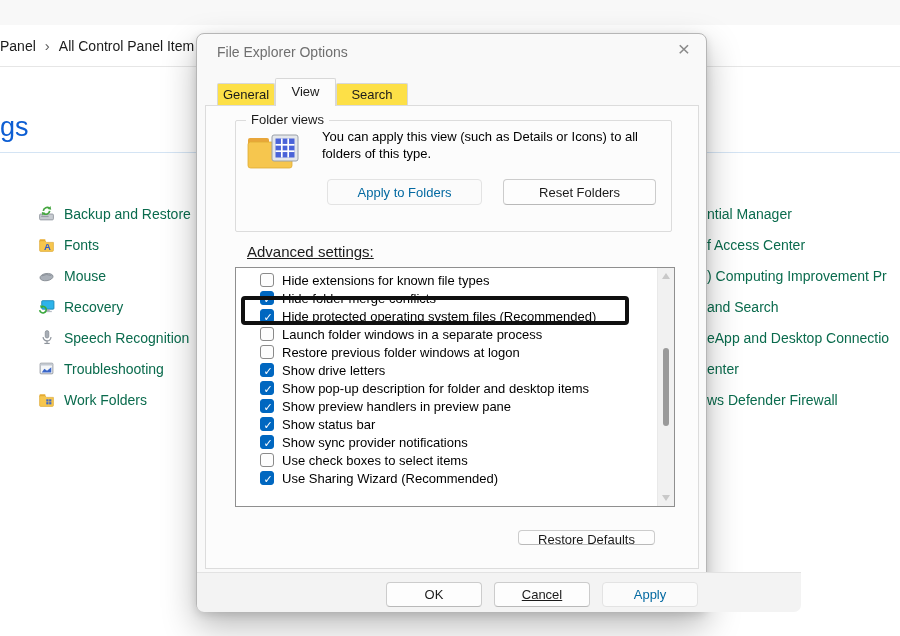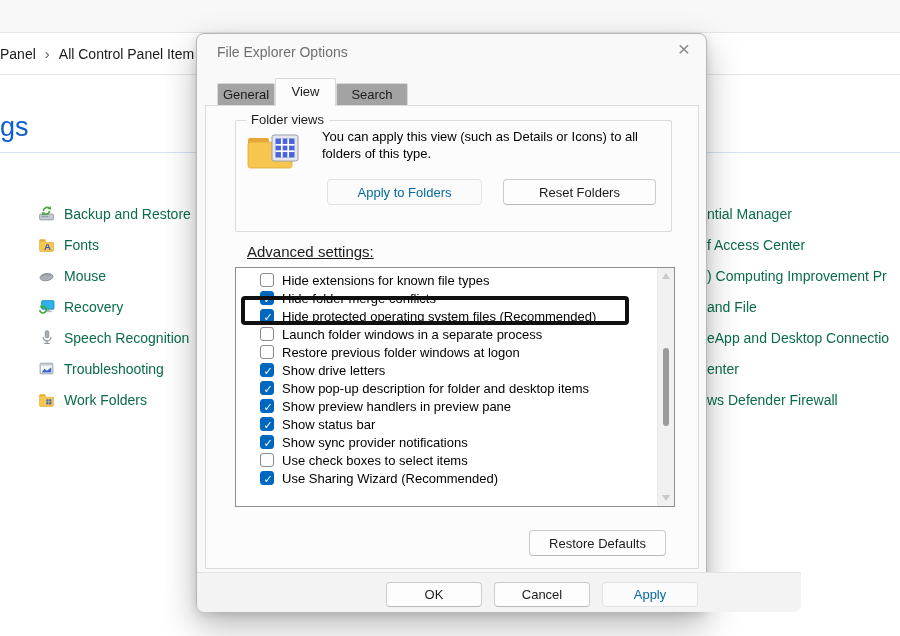--- a/index.html
+++ b/index.html
@@ -1,36 +1,36 @@
 <!DOCTYPE html>
 <html><head>
 <meta charset="utf-8">
 <style>
   html,body{margin:0;padding:0;}
   body{font-family:"Liberation Sans","DejaVu Sans",sans-serif;background:#fff;}
   #screen{position:relative;width:900px;height:636px;overflow:hidden;background:#fff;}
 
   
   .topbar{position:absolute;left:0;top:0;width:900px;height:33px;background:#f8f8f8;border-bottom:1px solid #e6e6e6;box-sizing:border-box;}
-  .crumbrow{position:absolute;left:0;top:33px;width:900px;height:42px;background:#fff;border-bottom:1px solid #e6e6e6;box-sizing:border-box;display:flex;align-items:center;font-size:14px;color:#1b1b1b;}
+  .crumbrow{position:absolute;left:0;top:25px;width:900px;height:42px;background:#fff;border-bottom:1px solid #e6e6e6;box-sizing:border-box;display:flex;align-items:center;font-size:14px;color:#1b1b1b;}
   .crumbrow .sep{color:#5f5f5f;margin:0 9px;font-size:15px;}
   .cp-heading{position:absolute;left:0;top:112px;font-size:27px;font-weight:400;color:#0d5ed3;}
   .blue-rule{position:absolute;left:0;top:152px;width:900px;height:1px;background:#d4e4f4;}
   .cp-col{position:absolute;top:198px;}
   .cp-col-left{left:38px;}
   .cp-col-right{left:707px;}
   .cp-item{height:31px;display:flex;align-items:center;font-size:14px;color:#0a6b4d;cursor:pointer;white-space:nowrap;}
   .cp-item .ic{width:17px;height:17px;margin-right:9px;flex:0 0 17px;display:inline-block;}
   .cp-item-right{height:31px;display:flex;align-items:center;font-size:14px;color:#0a6b4d;cursor:pointer;white-space:nowrap;}
 
   
   .dialog{position:absolute;left:196px;top:33px;width:511px;height:579px;background:#f9f9f9;border:1px solid #b6b6b6;border-radius:8px;box-sizing:border-box;box-shadow:0 14px 34px rgba(0,0,0,.28),0 3px 8px rgba(0,0,0,.12);}
   .dlg-title{position:absolute;left:20px;top:10px;font-size:14px;color:#6f6f6f;}
   .dlg-close{position:absolute;right:16px;top:4px;font-size:21px;font-weight:300;color:#8a8a8a;cursor:pointer;line-height:21px;}
-  .tab{position:absolute;box-sizing:border-box;border:1px solid #d8d8d8;border-bottom:none;background:#a3a3a3;font-size:13px;color:#1b1b1b;text-align:center;border-radius:2px 2px 0 0;cursor:pointer;}
+  .tab{position:absolute;box-sizing:border-box;border:1px solid #d8d8d8;border-bottom:none;background:#fde047;font-size:13px;color:#1b1b1b;text-align:center;border-radius:2px 2px 0 0;cursor:pointer;}
   .tab-general{left:20px;top:49px;width:58px;height:22px;line-height:21px;}
   .tab-view{left:78px;top:44px;width:61px;height:28px;line-height:25px;background:#fcfcfc;z-index:4;}
   .tab-search{left:139px;top:49px;width:72px;height:22px;line-height:21px;}
   .tab-page{position:absolute;left:8px;top:71px;width:494px;height:464px;background:#fcfcfc;border:1px solid #dcdcdc;box-sizing:border-box;z-index:1;}
 
   
   .groupbox{position:absolute;left:29px;top:14px;width:437px;height:112px;border:1px solid #dcdcdc;border-radius:2px;box-sizing:border-box;padding-left:44px;}
   .groupbox .legend{position:absolute;left:10px;top:-9px;background:#fcfcfc;padding:0 5px;font-size:13px;color:#1b1b1b;}
   .fv-icon{position:absolute;left:41px;top:26px;width:52px;height:38px;}
   .fv-desc{position:absolute;left:116px;top:22px;width:345px;font-size:13px;line-height:17px;color:#000;}
@@ -48,26 +48,26 @@
   .cb.checked{background:#0067c0;border-color:#0067c0;}
   .cb.checked::after{content:"\2713";position:absolute;left:0;top:0;width:14px;height:14px;color:#fff;font-size:11px;line-height:14px;text-align:center;}
   .vscroll{position:absolute;right:0;top:0;width:17px;height:238px;background:#f1f1f1;border-left:1px solid #e9e9e9;box-sizing:border-box;}
   .scroll-up{position:absolute;left:4px;top:5px;width:0;height:0;border-left:4px solid transparent;border-right:4px solid transparent;border-bottom:6px solid #c9c9c9;}
   .scroll-down{position:absolute;left:4px;bottom:5px;width:0;height:0;border-left:4px solid transparent;border-right:4px solid transparent;border-top:6px solid #c9c9c9;}
   .scroll-thumb{position:absolute;left:5px;top:80px;width:6px;height:78px;background:#9a9a9a;border-radius:3px;cursor:pointer;}
 
   
   .highlight-rect{position:absolute;left:35px;top:190px;width:388px;height:29px;border:4px solid #101010;border-radius:4px;z-index:6;pointer-events:none;box-sizing:border-box;}
 
-  .btn-restore-defaults{position:absolute;left:323px;top:424px;width:137px;height:26px;}
+  .btn-restore-defaults{position:absolute;left:312px;top:424px;width:137px;height:15px;}
 
   
   .bottom-strip{position:absolute;left:0;top:538px;width:604px;height:40px;background:#f3f3f3;border-top:1px solid #e2e2e2;border-radius:0 0 7px 7px;box-sizing:border-box;}
   .btn-ok{position:absolute;left:189px;top:9px;width:96px;height:25px;}
-  .btn-cancel{position:absolute;left:297px;top:9px;width:96px;height:25px;}
+  .btn-cancel{position:absolute;left:297px;top:9px;width:96px;height:25px;text-decoration:underline;}
   .btn-apply{position:absolute;left:405px;top:9px;width:96px;height:25px;}
 </style>
 </head>
 <body>
 
 <div id="screen">
 
   <div class="topbar"></div>
   <div class="crumbrow">
     <span>Panel</span>
@@ -142,21 +142,21 @@
               <rect x="10.5" y="10.5" width="2.1" height="2.1"></rect>
             </g>
           </svg></span>
         <span>Work Folders</span>
       </div>
     </div>
   <div class="cp-col cp-col-right" id="cp-right">
       <div class="cp-item-right">ntial Manager</div>
       <div class="cp-item-right">f Access Center</div>
       <div class="cp-item-right">) Computing Improvement Pr</div>
-      <div class="cp-item-right">and File</div>
+      <div class="cp-item-right">and Search</div>
       <div class="cp-item-right">eApp and Desktop Connectio</div>
       <div class="cp-item-right">enter</div>
       <div class="cp-item-right">ws Defender Firewall</div>
     </div>
 
   <div class="dialog">
     <div class="dlg-title">File Explorer Options</div>
     <div class="dlg-close">×</div>
 
     <div class="tab tab-general">General</div>

